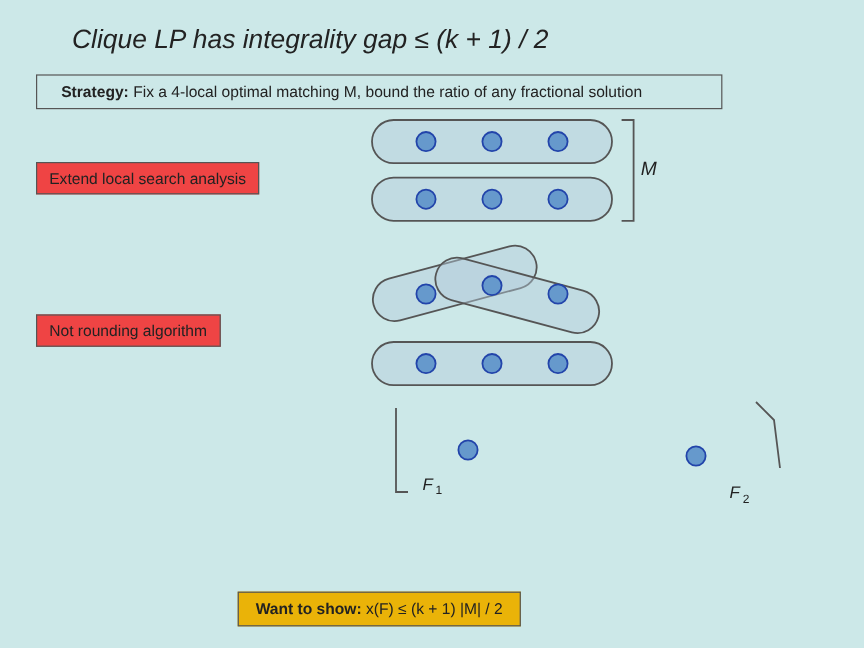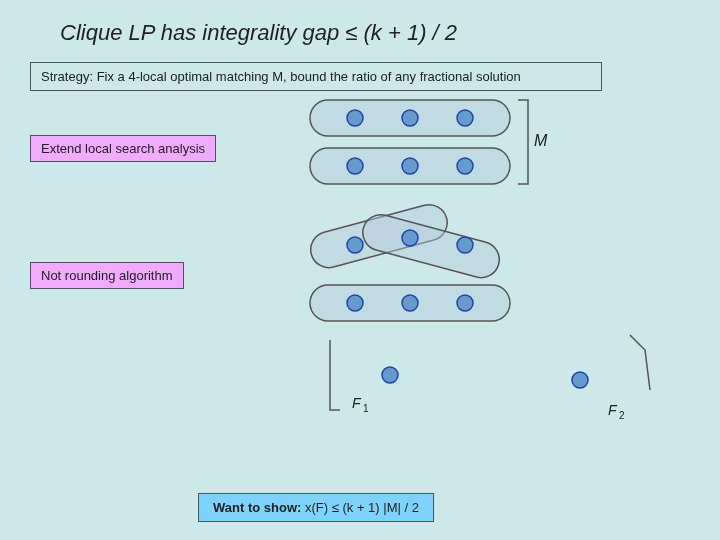--- a/index.html
+++ b/index.html
@@ -27,45 +27,45 @@
     .strategy-box {
       border: 1.5px solid #555;
       background: #cce8e8;
       padding: 6px 10px;
       font-size: 13px;
       color: #222;
       margin-bottom: 20px;
       display: inline-block;
       width: 100%;
     }
-    .strategy-box b { font-weight: normal; }
+    .strategy-box b { font-weight: bold; margin-left: 10px; }
 
     
     .label-box {
       border: 1.5px solid #555;
-      background: #f0abfc;
+      background: #ef4444;
       padding: 5px 10px;
       font-size: 13px;
       color: #222;
       display: inline-block;
       position: absolute;
     }
 
     
     .diagram {
       position: absolute;
       top: 90px;
       left: 300px;
       width: 380px;
       height: 360px;
     }
 
     .want-box {
       border: 1.5px solid #555;
-      background: #7dd3fc;
+      background: #eab308;
       padding: 6px 14px;
       font-size: 13px;
       color: #222;
       display: inline-block;
       position: absolute;
       bottom: 20px;
       left: 50%;
       transform: translateX(-50%);
     }
     .want-box b { font-weight: bold; }

